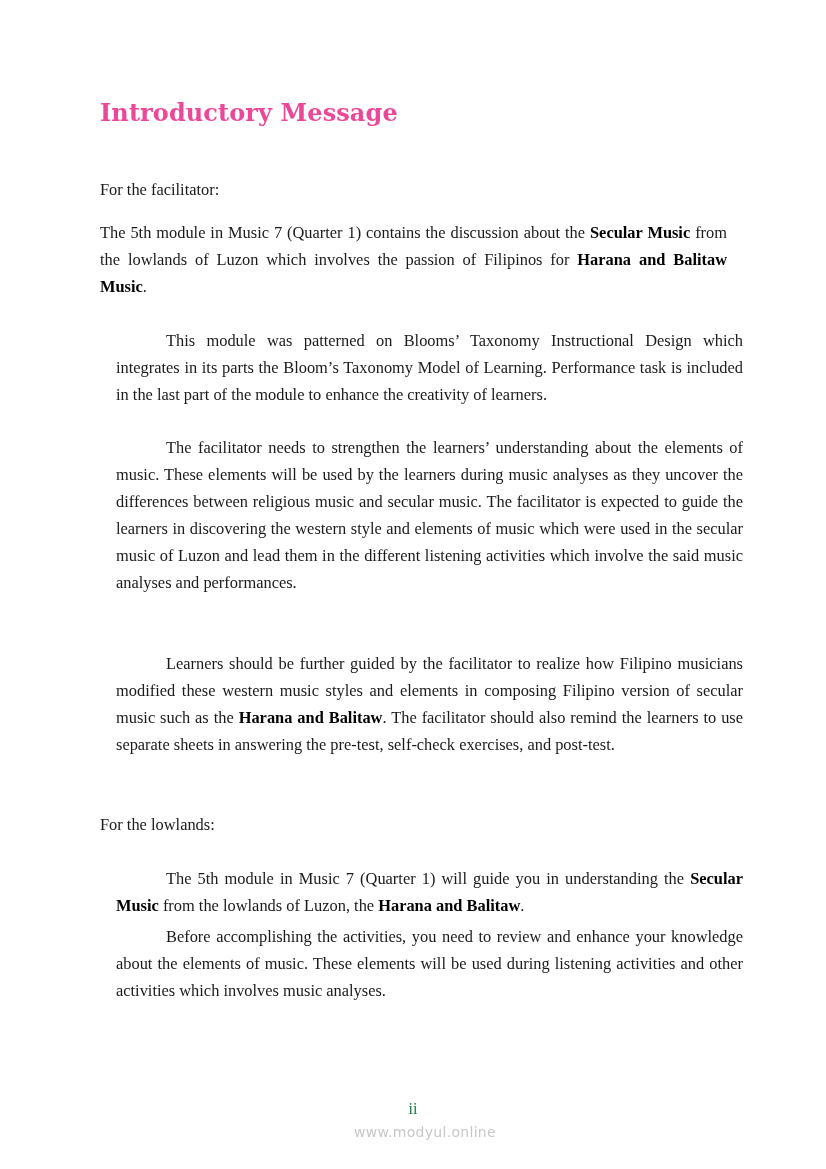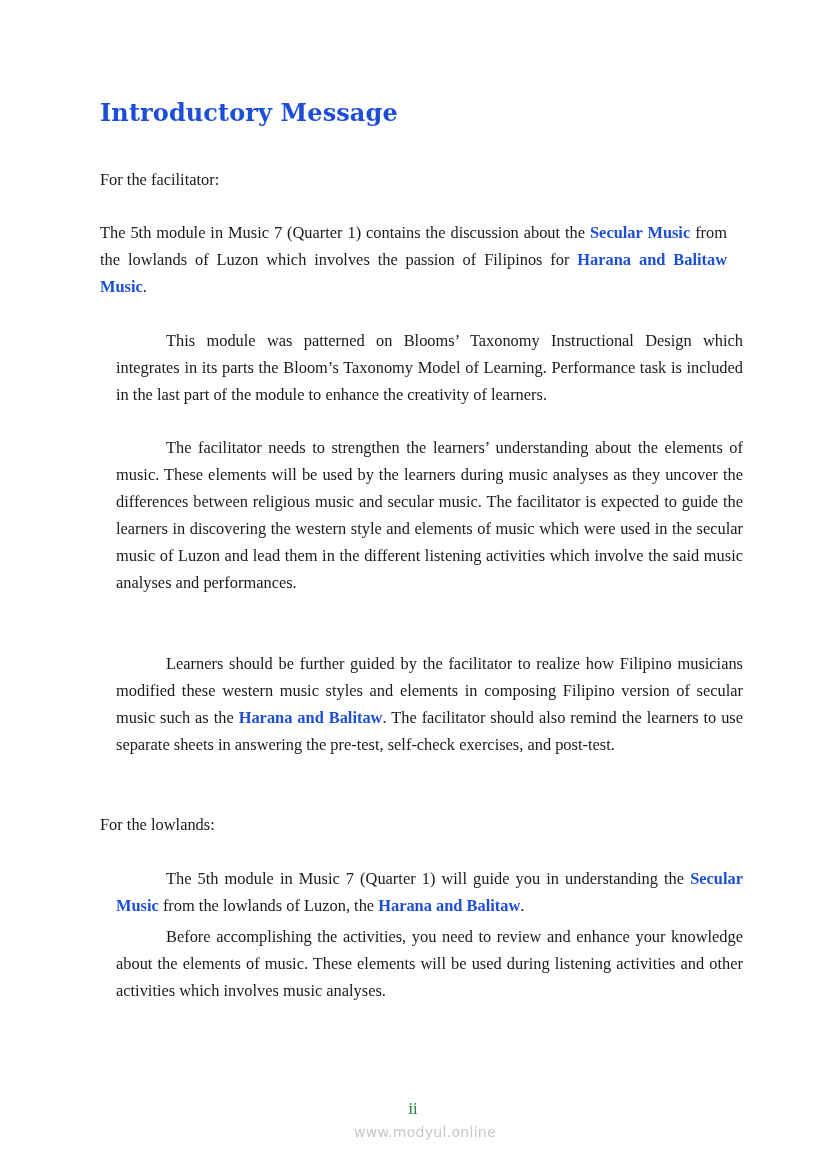--- a/index.html
+++ b/index.html
@@ -24,35 +24,35 @@
     .title {
       position: absolute;
       left: 0;
       top: 98px;
       margin: 0;
       font-family: "DejaVu Serif", serif;
       font-weight: bold;
       font-size: 24px;
       letter-spacing: 0.1px;
       white-space: nowrap;
-      color: #1d4ed8;
+      color: #ec4899;
     }
     .para {
       position: absolute;
       left: 0;
       width: 627px;
       margin: 0;
       font-family: "Liberation Serif", "DejaVu Serif", serif;
       font-size: 16.4px;
       line-height: 27px;
       text-align: justify;
       color: #1a1a1a;
     }
     .para.indent { text-indent: 50px; margin-left: 16px; }
-    .para b { font-weight: bold; color: #1d4ed8; }
+    .para b { font-weight: bold; color: #000000; }
     .lbl {
       position: absolute;
       left: 0;
       margin: 0;
       font-family: "Liberation Serif", "DejaVu Serif", serif;
       font-size: 16.4px;
       line-height: 27px;
       color: #1a1a1a;
       white-space: nowrap;
     }
@@ -78,21 +78,21 @@
       letter-spacing: 0.3px;
     }
   </style>
 </head>
 <body>
 
 <div class="page">
 
   <h1 class="title">Introductory Message</h1>
 
-  <p class="lbl" style="top:166px;">For the facilitator:</p>
+  <p class="lbl" style="top:176px;">For the facilitator:</p>
 
   <p class="para" style="top:219px;"><span>The 5th module in Music 7 (Quarter 1) contains the discussion about the </span><b>Secular Music</b><span> from the lowlands of Luzon which involves the passion of Filipinos for </span><b>Harana and Balitaw Music</b><span>.</span></p>
 
   <p class="para indent" style="top:327px;">This module was patterned on Blooms’ Taxonomy Instructional Design which integrates in its parts the Bloom’s Taxonomy Model of Learning. Performance task is included in the last part of the module to enhance the creativity of learners.</p>
 
   <p class="para indent" style="top:434px;">The facilitator needs to strengthen the learners’ understanding about the elements of music. These elements will be used by the learners during music analyses as they uncover the differences between religious music and secular music. The facilitator is expected to guide the learners in discovering the western style and elements of music which were used in the secular music of Luzon and lead them in the different listening activities which involve the said music analyses and performances.</p>
 
   <p class="para indent" style="top:650px;"><span>Learners should be further guided by the facilitator to realize how Filipino musicians modified these western music styles and elements in composing Filipino version of secular music such as the </span><b>Harana and Balitaw</b><span>. The facilitator should also remind the learners to use separate sheets in answering the pre-test, self-check exercises, and post-test.</span></p>
 
   <p class="lbl" style="top:811px;">For the lowlands:</p>

